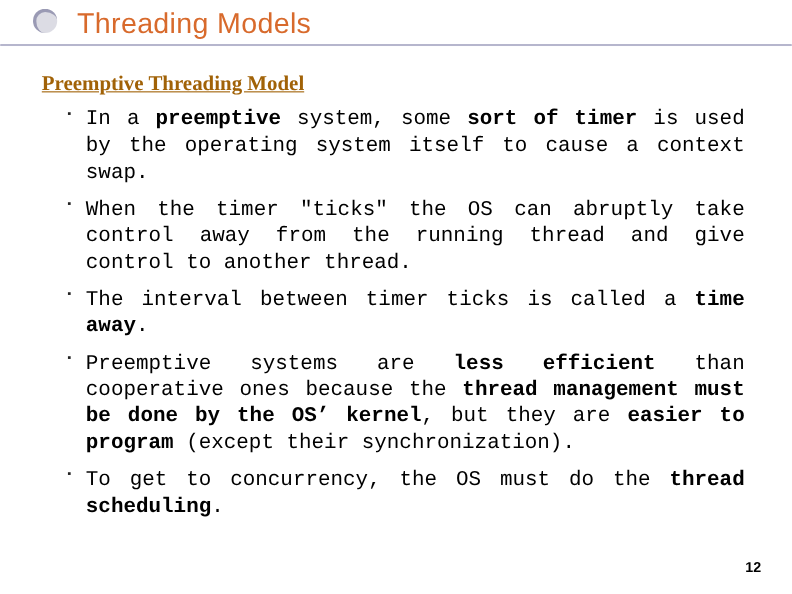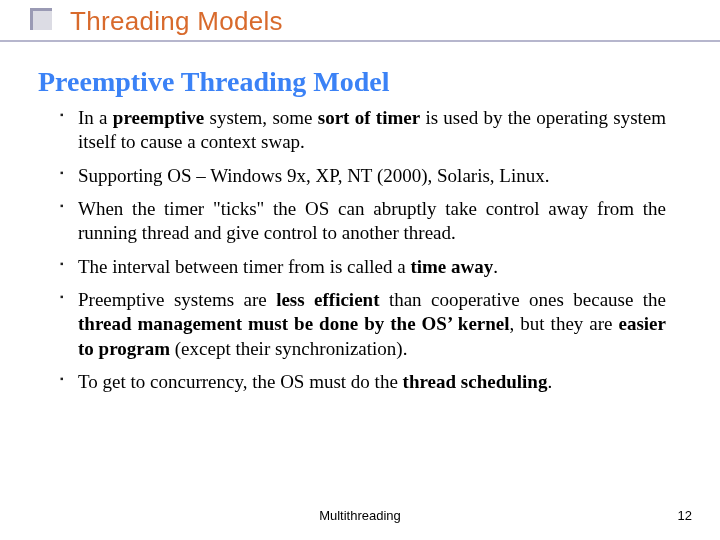--- a/index.html
+++ b/index.html
@@ -1,15 +1,15 @@
 <!DOCTYPE html>
 <html><head>
 <meta charset="utf-8">
 <style>
-  * { box-sizing: border-box; margin: 0; padding: 0; }
+  * { box-sizing: border-box; margin: 0; padding: 0; border-radius: 16px; }
   html, body { width: 720px; height: 540px; font-family: "Times New Roman", Times, serif; background: #fff; color: #000; }
   .slide { position: relative; width: 720px; height: 540px; padding: 10px 36px 40px 36px; }
   .title-wrap { position: relative; height: 40px; }
   .corner-box {
     position: absolute;
     left: -6px; top: -2px;
     width: 22px; height: 22px;
     background: #dcdce4;
     border-left: 3px solid #9a9ab4;
     border-top: 3px solid #9a9ab4;
@@ -24,34 +24,36 @@
     letter-spacing: 0.3px;
   }
   .rule {
     position: absolute;
     left: -36px; right: -36px; top: 30px;
     height: 0;
     border-top: 2px solid #b6b6cd;
   }
   .content { padding: 6px 2px 0 2px; }
   .section-head {
-    color: #3b82f6;
-    font-size: 28px;
+    color: #a16207;
+    font-size: 19px;
     font-weight: bold;
     font-family: "Times New Roman", Times, serif;
     margin: 10px 0 8px 0;
+    text-decoration: underline;
   }
   ul.bullets { list-style: none; padding: 0 0 0 22px; }
   ul.bullets > li {
     position: relative;
     font-size: 19px;
     line-height: 1.28;
     text-align: justify;
-    margin: 0 16px 9px 0;
+    margin: 0 5px 9px 0;
     padding-left: 18px;
+    font-family: Liberation Mono, monospace;
   }
   ul.bullets > li::before {
     content: "▪";
     position: absolute;
     left: 0; top: 3px;
     font-size: 10px;
     color: #222;
   }
   .b { font-weight: bold; }
   .footer {
@@ -63,44 +65,42 @@
   .footer-center {
     position: absolute;
     left: 0; right: 0; text-align: center;
     font-size: 13px;
     color: #000;
   }
   .footer-page {
     position: absolute;
     right: 28px;
     font-size: 13px;
-    font-weight: normal;
+    font-weight: bold;
     color: #000;
     margin-left: 24px;
   }
 </style>
 </head>
 <body>
 
 <div class="slide">
   <div class="title-wrap">
     <div class="corner-box"></div>
     <div class="title">Threading Models</div>
     <div class="rule"></div>
   </div>
 
   <div class="content">
     <div class="section-head">Preemptive Threading Model</div>
     <ul class="bullets" id="bullets">
         <li><span>In a </span><span class="b">preemptive</span><span> system, some </span><span class="b">sort of timer</span><span> is used by the operating system itself to cause a context swap.</span></li>
-        <li><span>Supporting OS – Windows 9x, XP, NT (2000), Solaris, Linux.</span></li>
         <li><span>When the timer "ticks" the OS can abruptly take control away from the running thread and give control to another thread.</span></li>
-        <li><span>The interval between timer from is called a </span><span class="b">time away</span><span>.</span></li>
+        <li><span>The interval between timer ticks is called a </span><span class="b">time away</span><span>.</span></li>
         <li><span>Preemptive systems are </span><span class="b">less efficient</span><span> than cooperative ones because the </span><span class="b">thread management must be done by the OS’ kernel</span><span>, but they are </span><span class="b">easier to program</span><span> (except their synchronization).</span></li>
         <li><span>To get to concurrency, the OS must do the </span><span class="b">thread scheduling</span><span>.</span></li>
       </ul>
   </div>
 
   <div class="footer">
-    <div class="footer-center">Multithreading</div>
     <div class="footer-page">12</div>
   </div>
 </div>
 
 </body></html>

